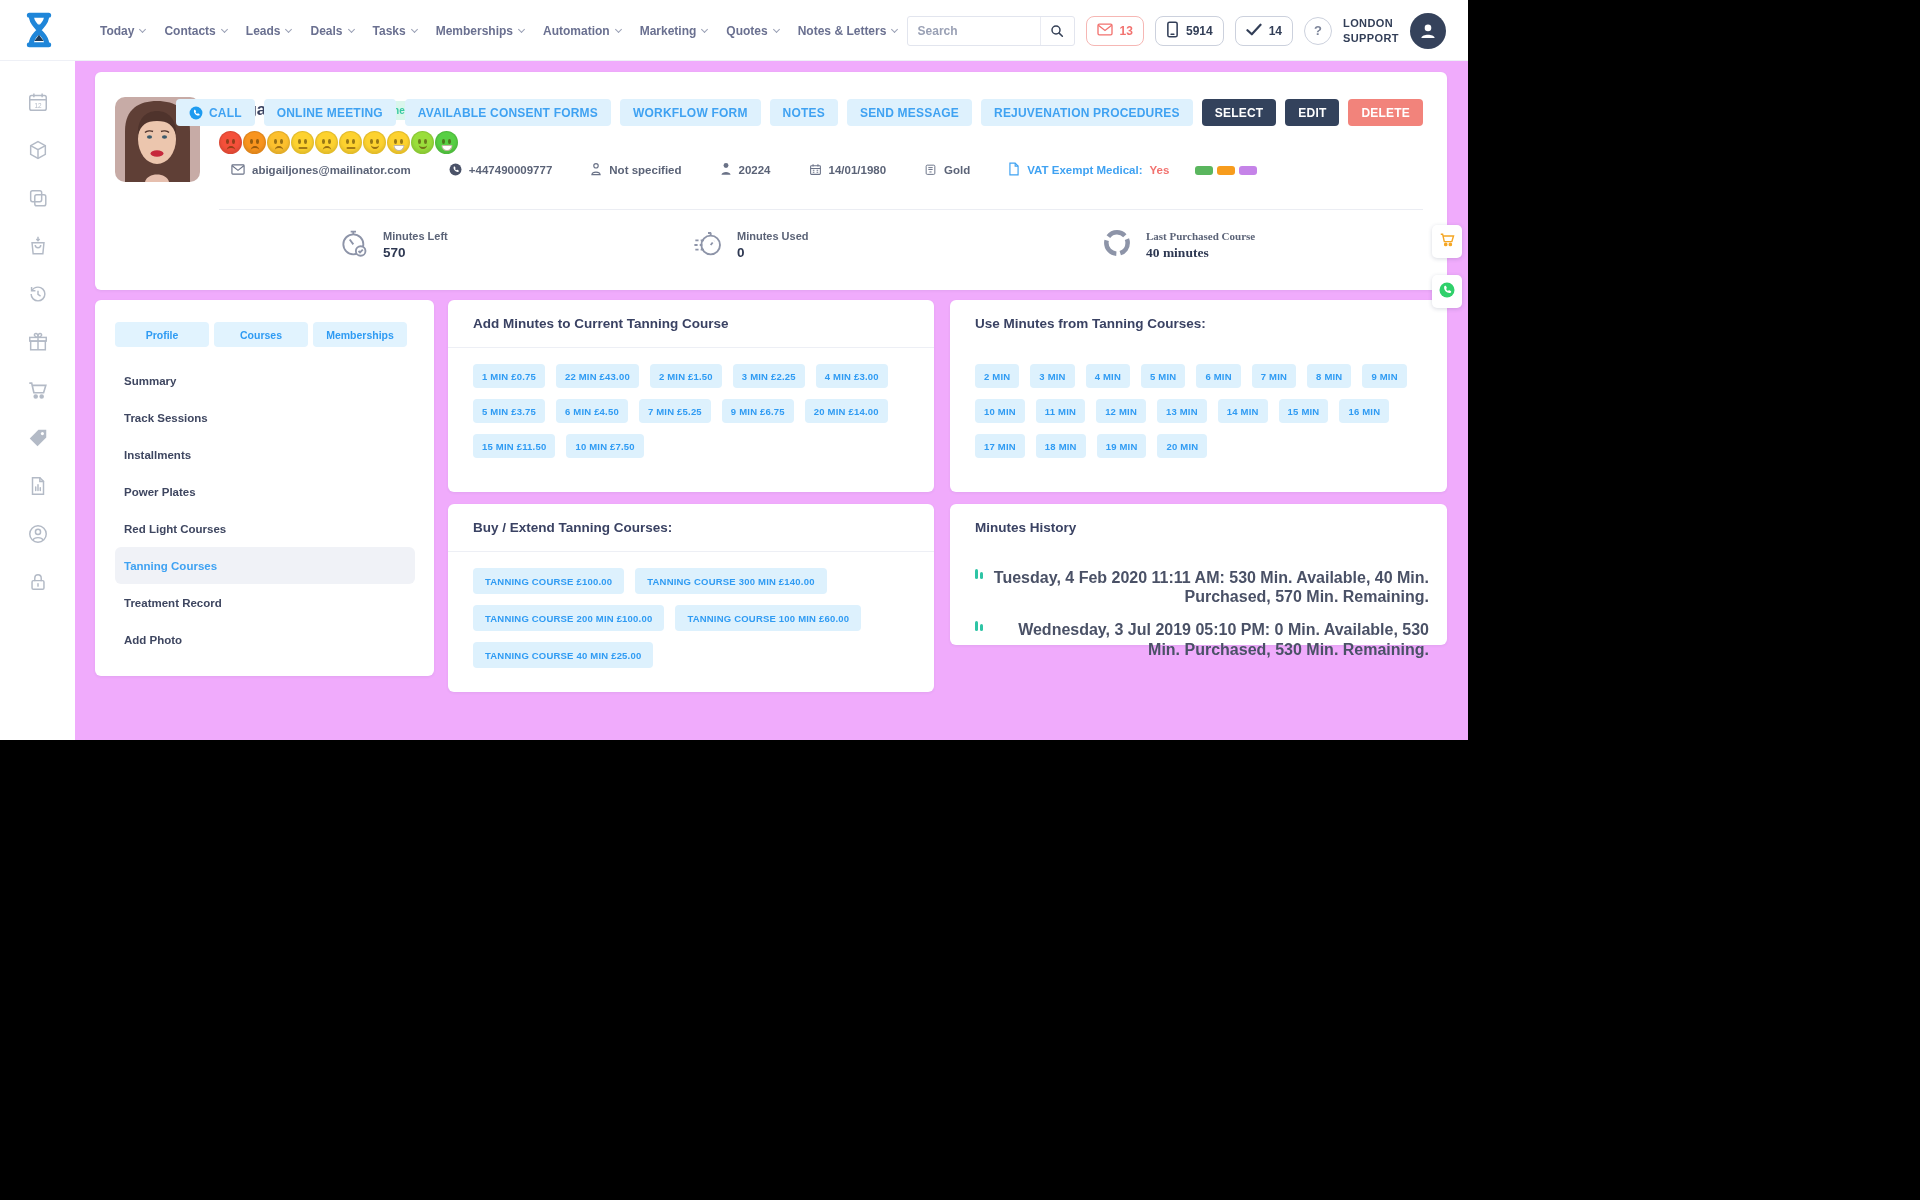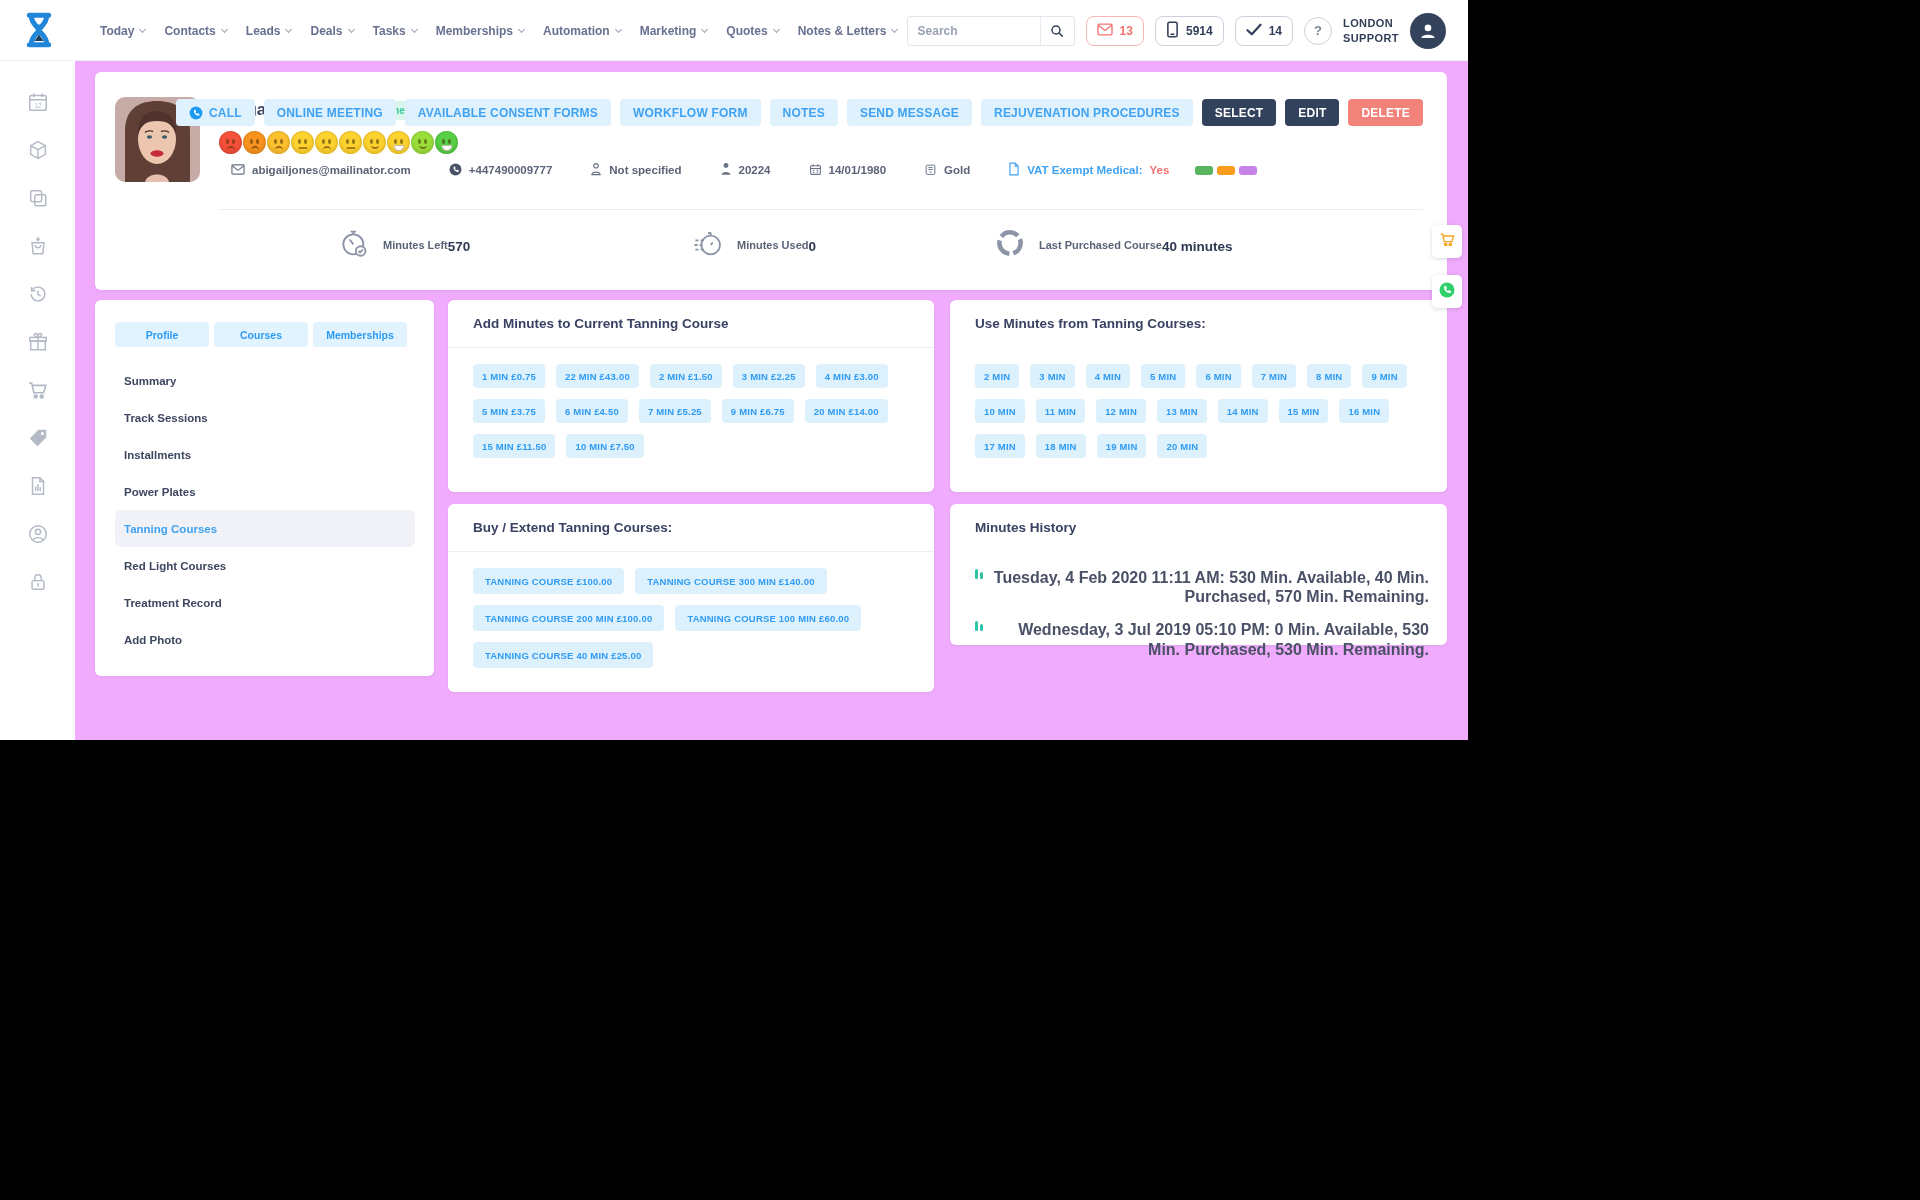--- a/index.html
+++ b/index.html
@@ -51,21 +51,21 @@
   .mouth.smile { top:11px; width:9px; height:5.5px; border-bottom:2px solid rgba(90,50,0,.6); border-radius:0 0 50% 50% / 0 0 100% 100%; }
   .mouth.grin { top:13px; width:11px; height:6px; background:#fff; border:1px solid rgba(90,50,0,.35); border-radius:0 0 11px 11px; }
   .hc-details { position:absolute; left:124px; top:90px; display:flex; align-items:center; gap:26px; font-size:11.5px; color:#5b6377; font-weight:600; }
   .d-item { display:flex; align-items:center; gap:7px; white-space:nowrap;padding-left:12px; }
   .d-item.vat { color:#3fa2f2; }
   .vat-val { color:#f2726f; }
   .chips { display:flex; gap:4px; }
   .chip { width:18px; height:9px; border-radius:3px; }
   .hc-divider { position:absolute; left:124px; right:24px; top:137px; height:1px; background:#ebedf3; }
   .stat { position:absolute; top:155px; display:flex; gap:13px; align-items:center; }
-  .stat .txt { display:flex; flex-direction:row;align-items:center; }
+  .stat .txt { display:flex; flex-direction:column; }
   .stat .lab { font-size:11px; color:#5b6377; font-weight:600; }
   .stat .val { font-size:13.5px; color:#2e3852; font-weight:700; margin-top:3px; }
 
   
   .left-panel { left:95px; top:300px; width:339px; height:376px; }
   .tabs { position:absolute; left:20px; top:22px; display:flex; gap:5px; }
   .tab { width:94px; height:25px; background:#e1f3fe; color:#2f9bf3; font-size:10.5px; font-weight:700; display:flex; align-items:center; justify-content:center; border-radius:4px; cursor:pointer; }
   .pmenu { position:absolute; left:20px; top:62px; right:19px; display:flex; flex-direction:column; }
   .pm-item { height:37px; display:flex; align-items:center; padding-left:9px; font-size:11.5px; font-weight:600; color:#3e4660; border-radius:6px; cursor:pointer; }
   .pm-item.active { background:#f0f2f7; color:#3fa2f2; }
@@ -506,21 +506,21 @@
         <svg width="32" height="32" viewBox="0 0 24 24" fill="none" stroke="#8d94a8" stroke-width="1.4">
             <circle cx="14" cy="13.5" r="7"></circle>
             <path d="M14 6.5v-2M12 4.5h4M14 13.5l2.6-3.2M2.5 10h7M1.8 13.5h6M2.5 17h7" stroke-dasharray="2.4 1.6"></path>
           </svg>
       </span>
       <span class="txt">
         <span class="lab">Minutes Used</span>
         <span class="val">0</span>
       </span>
     </div>
-    <div class="stat" style="left:899px;">
+    <div class="stat" style="left:1006px;font-family:Liberation Serif, serif;">
       <span>
         <svg width="32" height="32" viewBox="0 0 24 24" fill="none">
             <circle cx="12" cy="12" r="8" stroke="#8d94a8" stroke-width="3.4" stroke-dasharray="10 3 14 3 14 3"></circle>
           </svg>
       </span>
       <span class="txt">
         <span class="lab">Last Purchased Course</span>
         <span class="val">40 minutes</span>
       </span>
     </div>
@@ -546,26 +546,26 @@
         </div>
 
         <div class="pm-item normal">
           <span>Installments</span>
         </div>
 
         <div class="pm-item normal">
           <span>Power Plates</span>
         </div>
 
+        <div class="pm-item normal">
+          <span>Red Light Courses</span>
+        </div>
+
         <div class="pm-item active">
           <span>Tanning Courses</span>
-        </div>
-
-        <div class="pm-item normal">
-          <span>Red Light Courses</span>
         </div>
 
         <div class="pm-item normal">
           <span>Treatment Record</span>
         </div>
 
         <div class="pm-item normal">
           <span>Add Photo</span>
         </div>
       </div>

